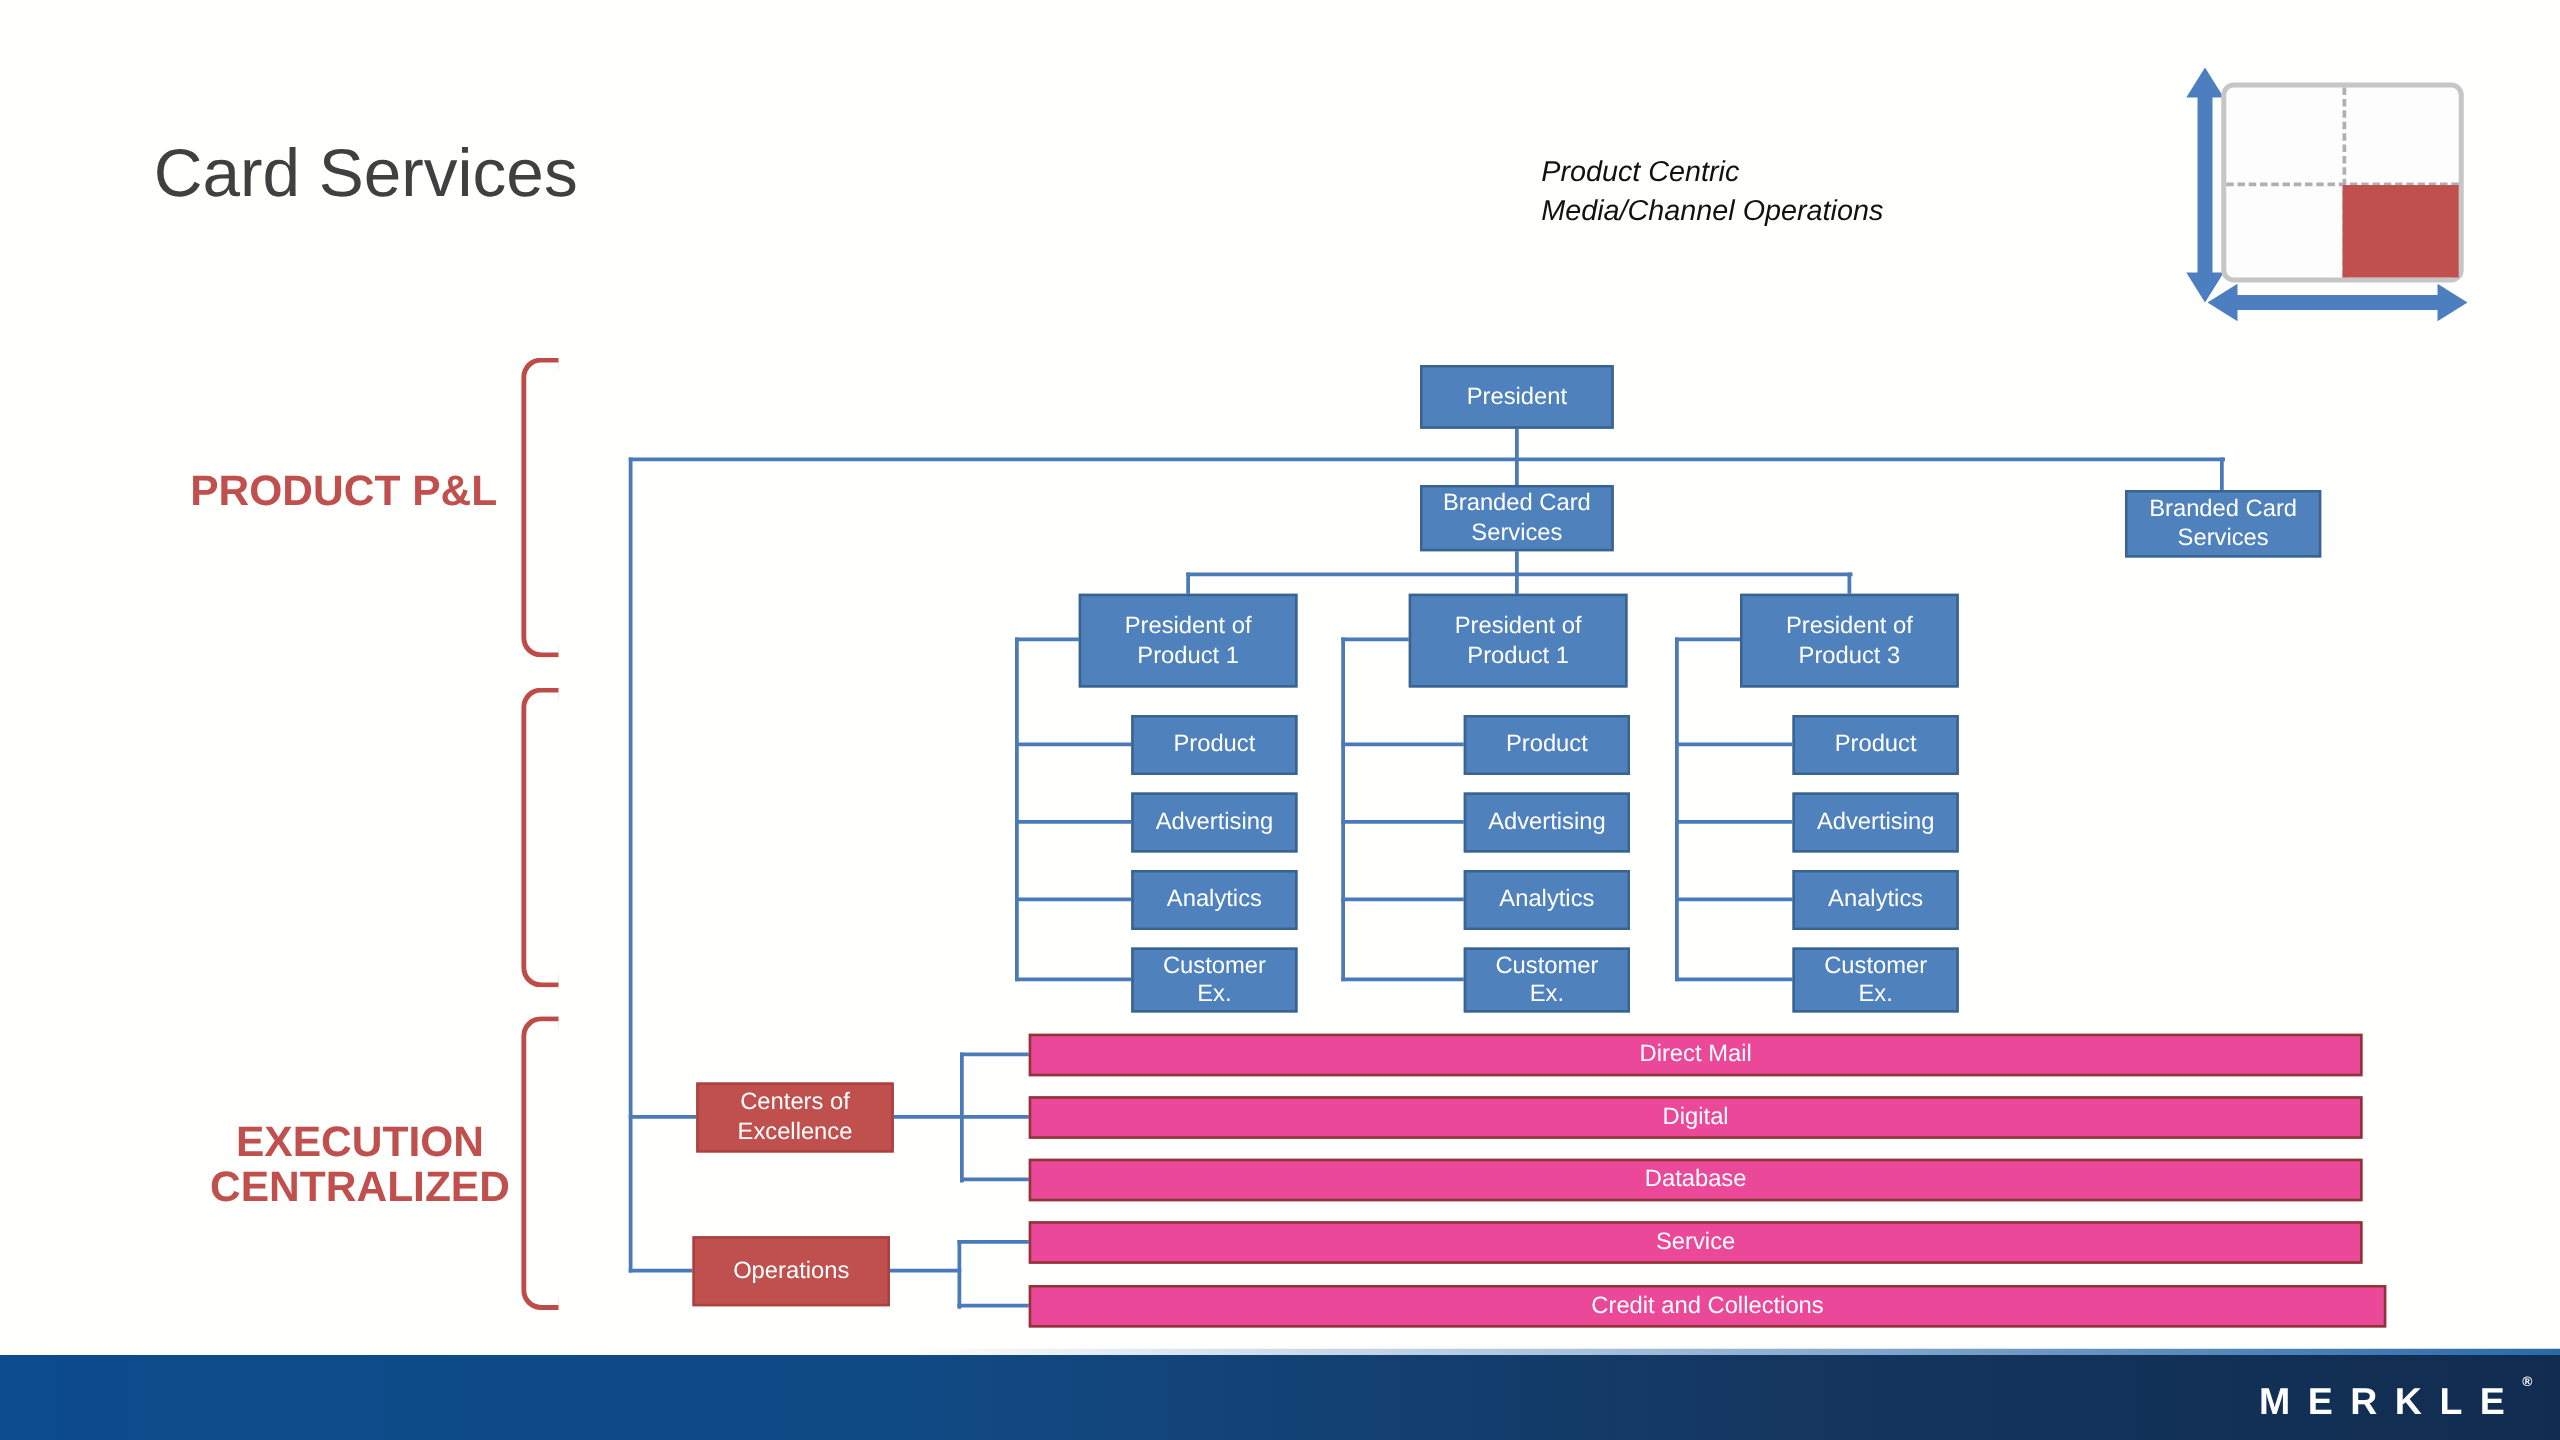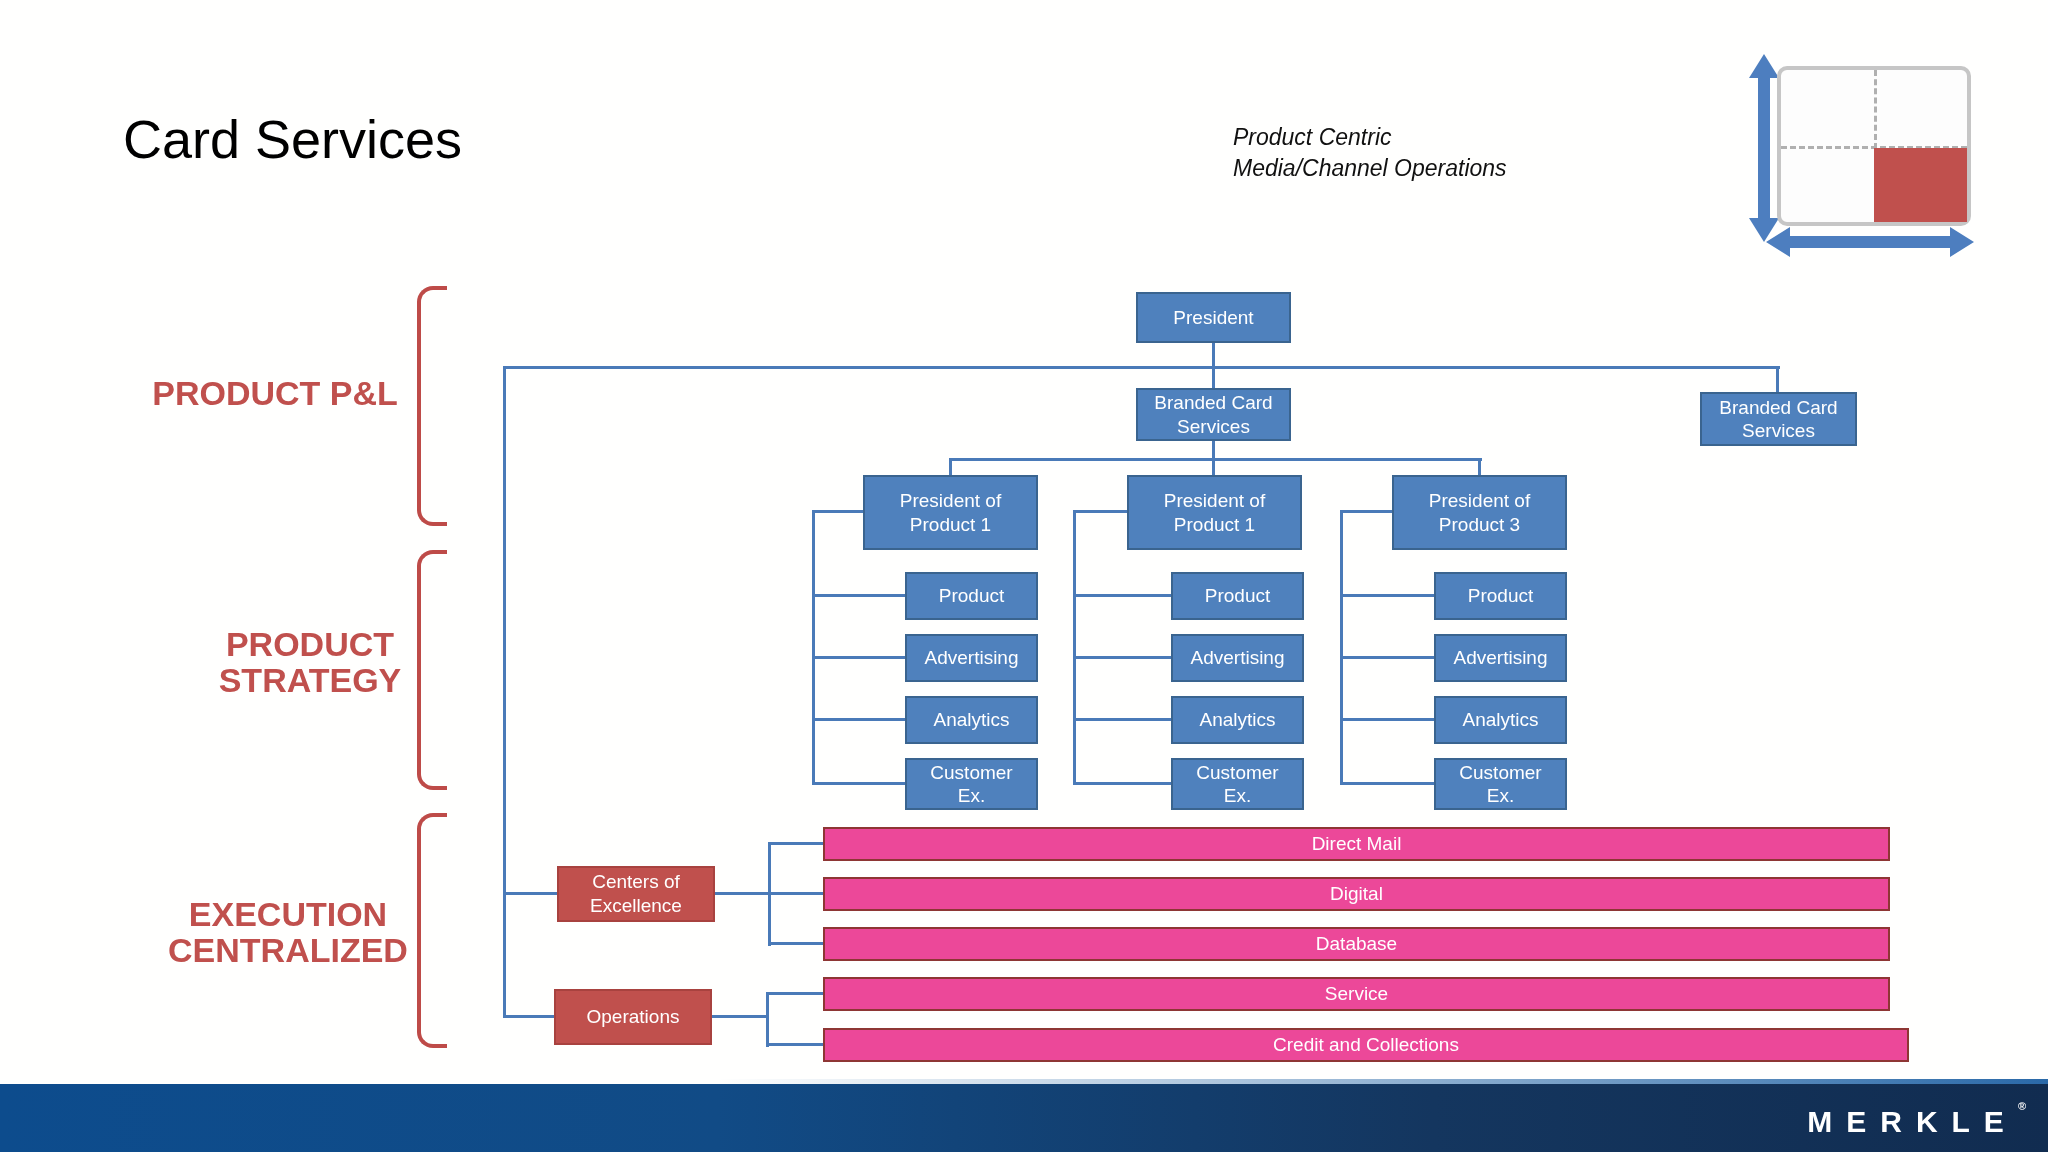--- a/index.html
+++ b/index.html
@@ -1,19 +1,19 @@
 <!DOCTYPE html>
 <html><head>
 <meta charset="utf-8">
 <style>
   html,body{margin:0;padding:0;background:#fff;}
   #slide{position:relative;width:2048px;height:1152px;background:#fffffe;overflow:hidden;
          font-family:"Liberation Sans", sans-serif;}
   .abs{position:absolute;}
-  .title{font-size:54px;color:#000000;letter-spacing:0px;}
+  .title{font-size:54px;color:#404040;letter-spacing:0px;}
   .caption{font-style:italic;font-size:23px;color:#111;line-height:31px;}
   .seclabel{color:#c0504d;font-weight:bold;font-size:34px;line-height:36px;text-align:center;}
   .bracket{border-left:4px solid #be4b48;border-top:4px solid #be4b48;border-bottom:4px solid #be4b48;
            border-radius:16px 0 0 16px;width:26px;}
   .bbox{background:#4f81bd;border:2px solid #3a648f;color:#fff;font-size:19px;line-height:1.22;
         display:flex;align-items:center;justify-content:center;text-align:center;box-sizing:border-box;padding:2px 8px;}
   .rbox{background:#c0504d;border:2px solid #a8423f;color:#fff;font-size:19px;line-height:1.25;
         display:flex;align-items:center;justify-content:center;text-align:center;box-sizing:border-box;padding:2px 8px;}
   .rbar{background:#ec4899;border:2px solid #8e3634;color:#fff;font-size:19px;
         display:flex;align-items:center;justify-content:center;box-sizing:border-box;}
@@ -46,21 +46,20 @@
   <svg class="abs" style="left:1766px;top:227px;" width="208" height="30" viewBox="0 0 208 30">
     <polygon points="0,15 24,0 24,9 184,9 184,0 208,15 184,30 184,21 24,21 24,30" fill="#4d7ebf"></polygon>
   </svg>
   <div class="abs qsquare" style="left:1777px;top:66px;width:194px;height:160px;">
     <div class="abs qdashv" style="left:50%;top:0;bottom:0;width:0;"></div>
     <div class="abs qdashh" style="top:50%;left:0;right:0;height:0;"></div>
     <div class="abs qred" style="right:0;bottom:0;width:50%;height:49%;"></div>
   </div>
 
   <div class="abs seclabel" style="left:135px;top:375px;width:280px;">PRODUCT P&amp;L</div>
-  <div class="abs seclabel" style="left:170px;top:626px;width:280px;">PRODUCT STRATEGY</div>
   <div class="abs seclabel" style="left:148px;top:896px;width:280px;">EXECUTION CENTRALIZED</div>
 
   <div class="abs bracket" style="left:417px;top:286px;height:232px;"></div>
   <div class="abs bracket" style="left:417px;top:550px;height:232px;"></div>
   <div class="abs bracket" style="left:417px;top:813px;height:227px;"></div>
 
   <div class="abs vl" style="left:1212px;top:343px;height:48px;"></div>
   <div class="abs hl" style="left:503px;top:366px;width:1277px;"></div>
   <div class="abs vl" style="left:1776px;top:366px;height:26px;"></div>
   <div class="abs vl" style="left:1212px;top:441px;height:19px;"></div>

